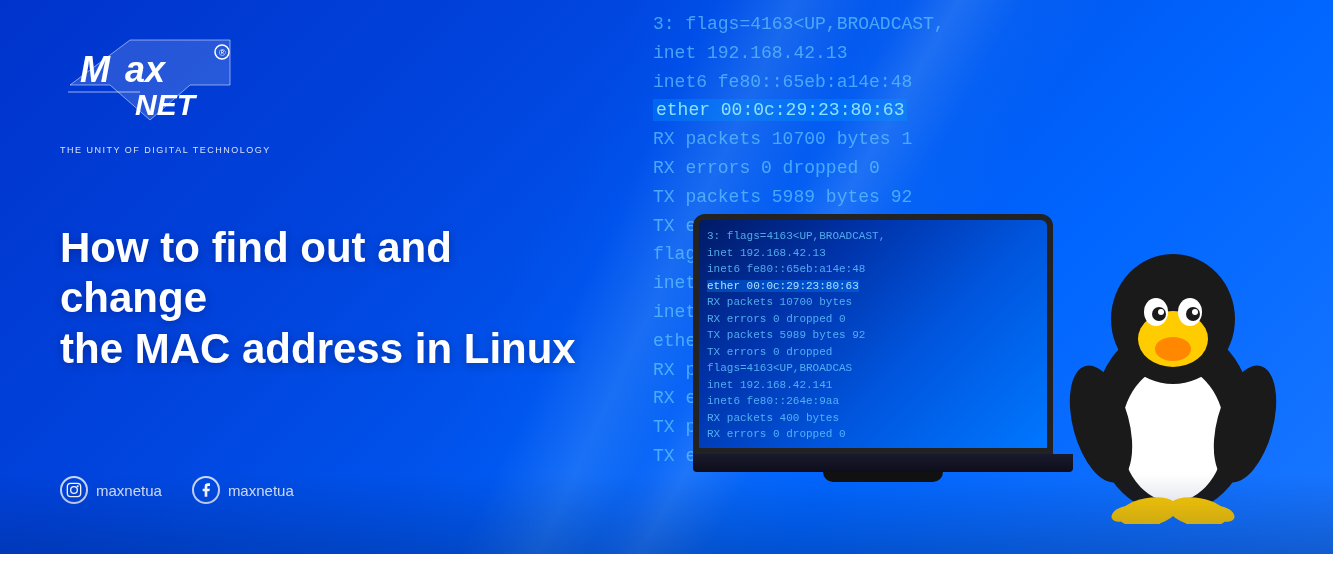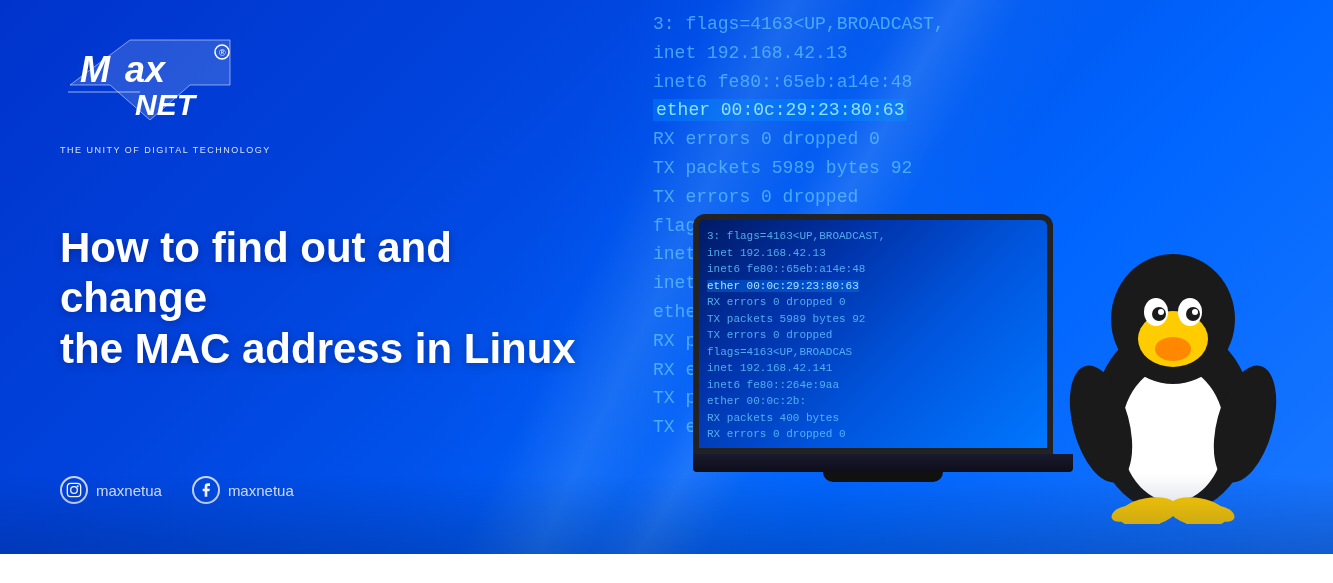--- a/index.html
+++ b/index.html
@@ -247,20 +247,21 @@
 <div class="banner">
 
   <div class="beam"></div>
   <div class="beam2"></div>
 
   <div class="terminal-bg" id="terminal-bg">
       <span class="line">3: flags=4163&lt;UP,BROADCAST,</span>
       <span class="line">    inet 192.168.42.13</span>
       <span class="line">    inet6 fe80::65eb:a14e:48</span>
       <span class="line"><span class="highlight">    ether 00:0c:29:23:80:63</span></span>
+      <span class="line">    RX packets 10700  bytes 1</span>
       <span class="line">    RX errors 0  dropped 0</span>
       <span class="line">    TX packets 5989  bytes 92</span>
       <span class="line">    TX errors 0  dropped</span>
       <span class="line"></span>
       <span class="line">flags=4163&lt;UP,BROADCAS</span>
       <span class="line">    inet 192.168.42.141</span>
       <span class="line">    inet6 fe80::264e:9aa</span>
       <span class="line">    ether 00:0c:23:</span>
       <span class="line">    RX pack  200  bytes</span>
       <span class="line">    RX errors 0  dropped 0</span>
@@ -318,28 +319,28 @@
   </div>
 
   <div class="laptop-container">
     <div class="laptop-screen-outer">
       <div class="laptop-screen-inner">
         <div class="laptop-screen-text" id="laptop-text">
             <div>3: flags=4163&lt;UP,BROADCAST,</div>
             <div>  inet 192.168.42.13</div>
             <div>  inet6 fe80::65eb:a14e:48</div>
             <div><span class="s-highlight">  ether 00:0c:29:23:80:63</span></div>
+            <div>  RX packets 10700 bytes</div>
             <div>  RX errors 0  dropped 0</div>
             <div>  TX packets 5989 bytes 92</div>
             <div>  TX errors 0  dropped</div>
             <div></div>
             <div>flags=4163&lt;UP,BROADCAS</div>
             <div>  inet 192.168.42.141</div>
             <div>  inet6 fe80::264e:9aa</div>
-            <div>  ether 00:0c:2b:</div>
             <div>  RX packets 400 bytes</div>
             <div>  RX errors 0 dropped 0</div>
           </div>
       </div>
     </div>
     <div class="laptop-base"></div>
   </div>
 
   <div class="tux-penguin">
     <svg width="220" height="280" viewBox="0 0 220 280">

